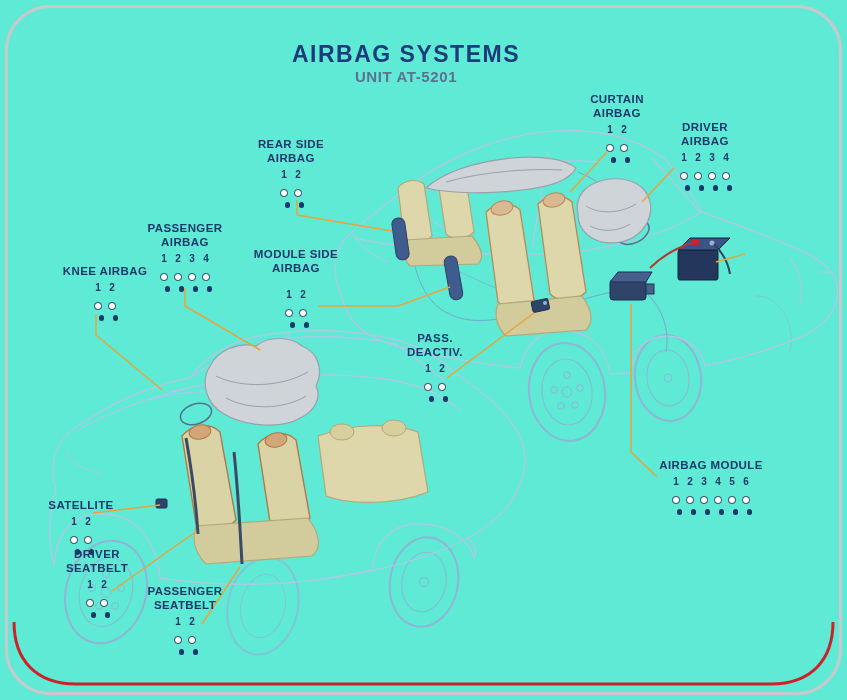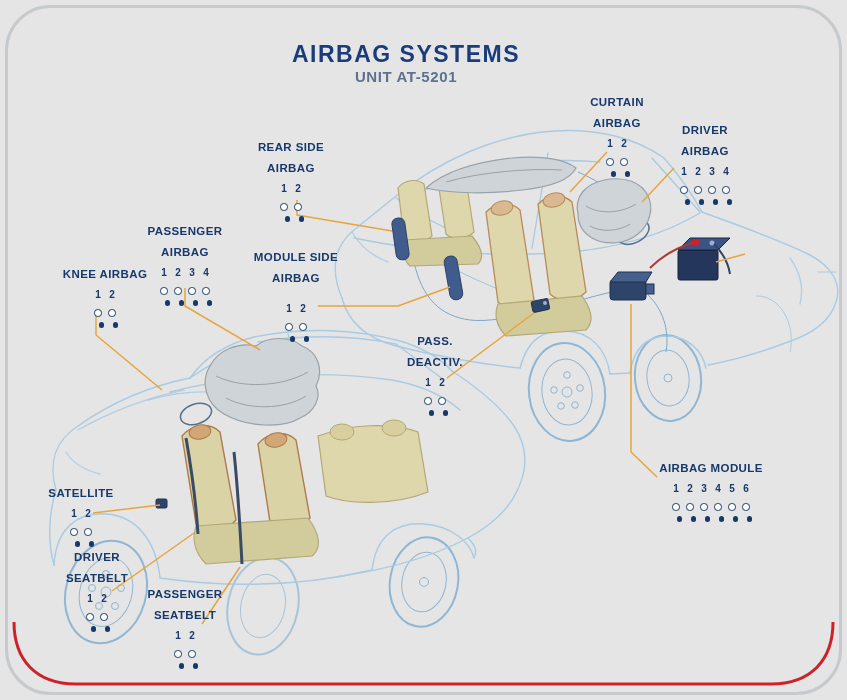--- a/index.html
+++ b/index.html
@@ -1,31 +1,31 @@
 <!DOCTYPE html>
 <html><head>
 <meta charset="utf-8">
 <style>
   html,body{margin:0;padding:0;background:#fff;}
   #canvas{
-    position:relative;width:847px;height:700px;background:#e5e5e5;overflow:hidden;
+    position:relative;width:847px;height:700px;background:#5eead4;overflow:hidden;
     font-family:"Liberation Sans",sans-serif;
   }
   #art{position:absolute;left:0;top:0;}
   .page-title{
     position:absolute;left:0;top:41px;width:812px;text-align:center;
     color:#1b3c7a;font-size:23px;font-weight:bold;letter-spacing:1.5px;
   }
   .page-subtitle{
     position:absolute;left:0;top:68px;width:812px;text-align:center;
     color:#5d7190;font-size:15px;font-weight:bold;letter-spacing:.6px;
   }
   .callout{position:absolute;text-align:center;color:#17386b;z-index:5;}
   .co-label{
-    font-size:11.5px;font-weight:bold;line-height:21px;letter-spacing:.4px;
+    font-size:11.5px;font-weight:bold;line-height:14px;letter-spacing:.4px;
     white-space:pre-line;
   }
   .co-pins{margin-top:4px;font-size:10px;font-weight:bold;height:12px;line-height:12px;}
   .co-pins span{display:inline-block;width:14px;}
   .gap-lg .co-pins{margin-top:14px;}
   .co-circles{margin-top:2px;height:8px;}
   .pin-circle{display:inline-block;width:14px;height:8px;position:relative;}
   .pin-circle::after{
     content:"";position:absolute;left:50%;top:0;width:5.5px;height:5.5px;margin-left:-4px;
     border:1.5px solid #17386b;border-radius:50%;background:#fff;
@@ -287,21 +287,21 @@
     <div class="co-dots"><span class="pin-dot"></span><span class="pin-dot"></span></div>
   </div>
 
   <div class="callout" style="left:641px;top:458px;width:140px;">
     <div class="co-label">AIRBAG MODULE</div>
     <div class="co-pins"><span>1</span><span>2</span><span>3</span><span>4</span><span>5</span><span>6</span></div>
     <div class="co-circles"><span class="pin-circle"></span><span class="pin-circle"></span><span class="pin-circle"></span><span class="pin-circle"></span><span class="pin-circle"></span><span class="pin-circle"></span></div>
     <div class="co-dots"><span class="pin-dot"></span><span class="pin-dot"></span><span class="pin-dot"></span><span class="pin-dot"></span><span class="pin-dot"></span><span class="pin-dot"></span></div>
   </div>
 
-  <div class="callout" style="left:26px;top:483px;width:110px;">
+  <div class="callout" style="left:26px;top:498px;width:110px;">
     <div class="co-label">SATELLITE</div>
     <div class="co-pins"><span>1</span><span>2</span></div>
     <div class="co-circles"><span class="pin-circle"></span><span class="pin-circle"></span></div>
     <div class="co-dots"><span class="pin-dot"></span><span class="pin-dot"></span></div>
   </div>
 
   <div class="callout" style="left:37px;top:547px;width:120px;">
     <div class="co-label">DRIVER
 SEATBELT</div>
     <div class="co-pins"><span>1</span><span>2</span></div>

